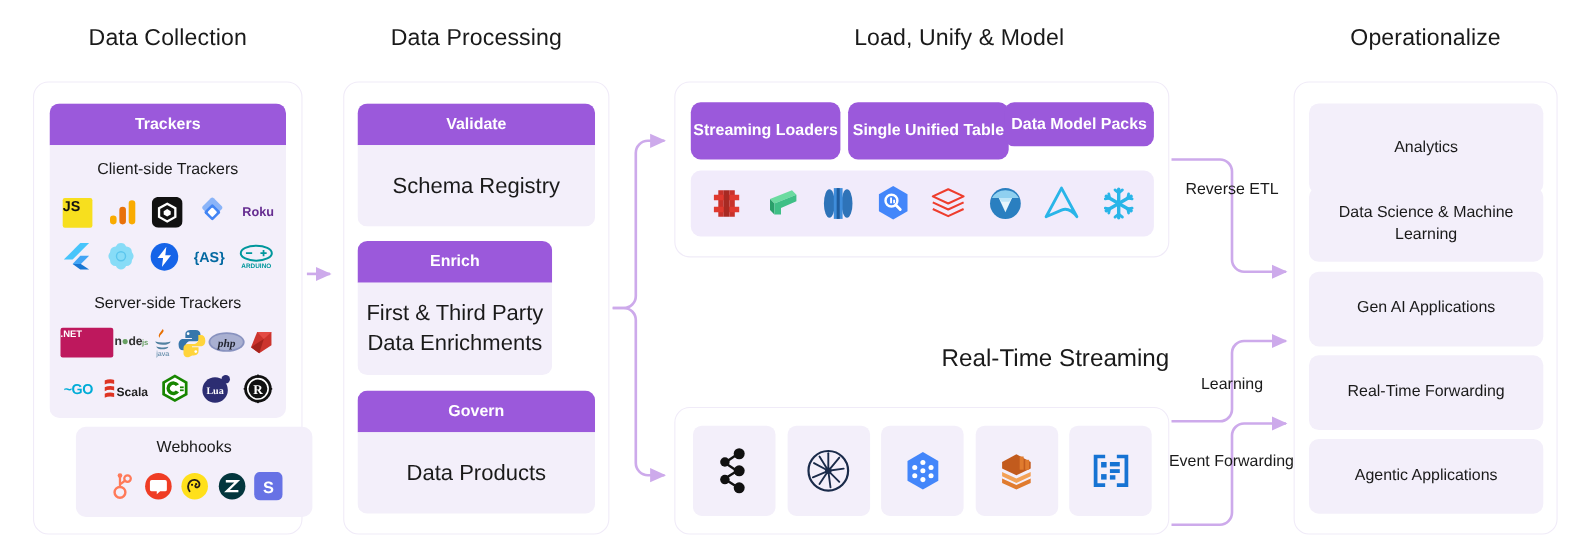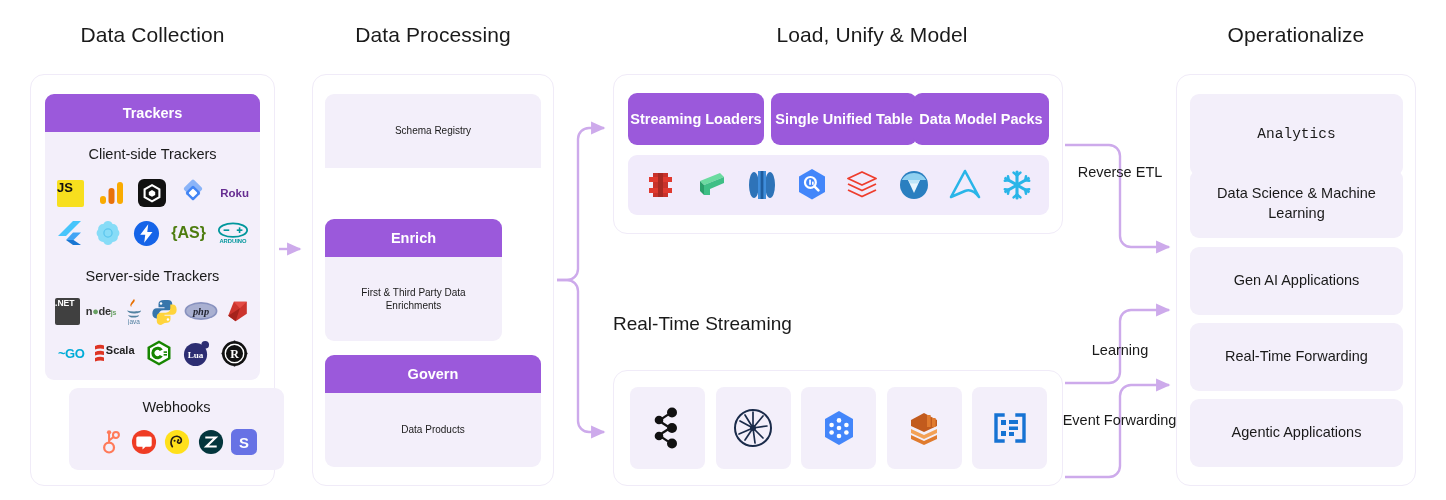--- a/index.html
+++ b/index.html
@@ -35,21 +35,21 @@
     color: #ffffff;
     font-weight: bold;
     font-size: 14.5px;
     text-align: center;
     display: flex; align-items: center; justify-content: center;
     height: 38px;
   }
   .hcard .hbody {
     background: #f3effa;
     color: #1a1a1a;
-    font-size: 10px;
+    font-size: 20px;
     text-align: center;
     display: flex; align-items: center; justify-content: center;
     padding: 4px 8px;
     line-height: 1.35;
   }
 
   
   .panel {
     position: absolute;
     background: #f3effa;
@@ -95,22 +95,22 @@
   .ico svg, .ico > div { display: block; }
 
   .tile {
     background: #f3effa;
     border-radius: 8px;
     display: flex; align-items: center; justify-content: center;
   }
 
   .section-title {
     position: absolute;
-    text-align: left;
-    font-size: 19px;
+    text-align: right;
+    font-size: 22px;
     color: #1a1a1a;
     white-space: nowrap;
   }
 
   .arrow-svg { position: absolute; left: 0; top: 0; pointer-events: none; }
 
   .edge-label {
     position: absolute;
     font-size: 14.5px;
     color: #1a1a1a;
@@ -188,38 +188,38 @@
         <circle cx="14" cy="14" r="4.1" fill="none" stroke="#5bc6ee" stroke-width="1.3"></circle>
       </svg>
     </span>
     <span class="ico">
       <svg width="27" height="27" viewBox="0 0 28 28">
         <circle cx="14" cy="14" r="13" fill="#1564e8"></circle>
         <path d="M15.8 4.5 L7.5 15.2 L12.7 15.2 L11.6 23.5 L20.2 12.4 L14.8 12.4 Z" fill="#fff"></path>
       </svg>
     </span>
     <span class="ico">
-      <div style="font-size:16px;font-weight:bold;color:#4d7c0f;font-family:'Liberation Sans',sans-serif;">{AS}</div>
+      <div style="font-size:13px;font-weight:bold;color:#0369a1;font-family:'Liberation Sans',sans-serif;">{AS}</div>
     </span>
     <span class="ico">
       <svg width="32" height="26" viewBox="0 0 34 26">
         <ellipse cx="17" cy="10" rx="15" ry="7.2" fill="none" stroke="#00979c" stroke-width="1.9"></ellipse>
         <line x1="7" y1="10" x2="13" y2="10" stroke="#00979c" stroke-width="1.7"></line>
         <line x1="21" y1="10" x2="27" y2="10" stroke="#00979c" stroke-width="1.7"></line>
         <line x1="24" y1="7" x2="24" y2="13" stroke="#00979c" stroke-width="1.7"></line>
         <text x="17" y="24" font-size="6.2" font-weight="bold" fill="#00979c" text-anchor="middle" font-family="'Liberation Sans',sans-serif">ARDUINO</text>
       </svg>
     </span>
   </div>
 
   <div class="sub-label" style="left:45px;top:268px;width:215px;">Server-side Trackers</div>
 
   <div class="icon-strip" style="left:55px;top:296px;width:196px;height:30px;">
     <span class="ico">
-      <div class="txt-badge" style="width:25px;height:27px;background:#404040;color:#fff;font-size:8.6px;border-radius:2px;">.NET</div>
+      <div class="txt-badge" style="width:48px;height:27px;background:#be185d;color:#fff;font-size:8.6px;border-radius:2px;">.NET</div>
     </span>
     <span class="ico">
       <div style="font-size:11px;font-weight:bold;color:#333;letter-spacing:-.3px;">n<span style="color:#68a063;">●</span>de<span style="font-size:7px;color:#68a063;">js</span></div>
     </span>
     <span class="ico">
       <svg width="24" height="28" viewBox="0 0 24 28">
         <path d="M12 2 c3 3 -4 5 -2.5 8 c-3 -2 0.5 -5 2.5 -8 Z" fill="#e76f00"></path>
         <path d="M5 13.5 c5 1.5 11 1 14 0 c0 2.2 -4 3 -7 3 c-3.5 0 -6 -1 -7 -3Z" fill="#5382a1"></path>
         <path d="M6 18 c5 1.2 8 1 11 0.2 c0 1.6 -3 2.4 -5.5 2.4 c-2.8 0 -4.8 -0.9 -5.5 -2.6Z" fill="#5382a1"></path>
         <text x="12" y="27" font-size="6.5" fill="#5382a1" text-anchor="middle" font-family="'Liberation Sans',sans-serif">java</text>
@@ -247,21 +247,21 @@
         <path d="M4 19 L16.5 11 L12 25 Z" fill="#a5231c"></path>
       </svg>
     </span>
   </div>
 
   <div class="icon-strip" style="left:58px;top:338px;width:190px;height:30px;">
     <span class="ico">
       <div style="font-size:13px;font-weight:bold;color:#00acd7;letter-spacing:-.5px;">~GO</div>
     </span>
     <span class="ico">
-      <div style="display:flex;align-items:flex-start;gap:2px;">
+      <div style="display:flex;align-items:flex-end;gap:2px;">
         <svg width="9" height="19" viewBox="0 0 9 19">
           <path d="M0 2 q4.5 -2 9 -0.6 v3.6 q-4.5 -1.4 -9 0.6Z" fill="#de3423"></path>
           <path d="M0 8 q4.5 -2 9 -0.6 v3.6 q-4.5 -1.4 -9 0.6Z" fill="#de3423"></path>
           <path d="M0 14 q4.5 -2 9 -0.6 v3.6 q-4.5 -1.4 -9 0.6Z" fill="#de3423"></path>
         </svg>
         <span style="font-size:11px;font-weight:bold;color:#222;">Scala</span>
       </div>
     </span>
     <span class="ico">
       <svg width="28" height="28" viewBox="0 0 28 28">
@@ -331,38 +331,39 @@
           <rect width="28" height="28" rx="6" fill="#6772e5"></rect>
           <text x="14" y="20.5" font-size="16" font-weight="bold" fill="#fff" text-anchor="middle" font-family="'Liberation Sans',sans-serif">S</text>
         </svg>
       </span>
     </div>
   </div>
 
   <div class="outer-card" style="left:312px;top:74px;width:242px;height:412px;"></div>
 
   <div class="hcard" style="left:325px;top:94px;width:216px;height:112px;">
+    <div class="hhead">Validate</div>
     <div class="hbody" style="height:74px;">Schema Registry</div>
   </div>
 
   <div class="hcard" style="left:325px;top:219px;width:177px;height:122px;">
     <div class="hhead">Enrich</div>
     <div class="hbody" style="height:84px;">First &amp; Third Party Data Enrichments</div>
   </div>
 
   <div class="hcard" style="left:325px;top:355px;width:216px;height:112px;">
     <div class="hhead">Govern</div>
     <div class="hbody" style="height:74px;">Data Products</div>
   </div>
 
   <div class="outer-card" style="left:613px;top:74px;width:450px;height:160px;"></div>
 
   <div class="pill" style="left:628px;top:93px;width:136px;height:52px;">Streaming Loaders</div>
   <div class="pill" style="left:771px;top:93px;width:146px;height:52px;">Single Unified Table</div>
-  <div class="pill" style="left:913px;top:93px;width:136px;height:52px;">Data Model Packs</div>
+  <div class="pill" style="left:913px;top:93px;width:136px;height:40px;">Data Model Packs</div>
 
   <div class="icon-strip bg" style="left:628px;top:155px;width:421px;height:60px;">
     <span class="ico">
       <svg width="36" height="36" viewBox="0 0 36 36">
         <path d="M11 6 h5 v24 h-5 Z" fill="#c8322b"></path>
         <path d="M21 6 h5 v24 h-5 Z" fill="#c8322b"></path>
         <path d="M7 10 h23 v5 H7Z" fill="#e0392f"></path>
         <path d="M7 21 h23 v5 H7Z" fill="#e0392f"></path>
         <path d="M16 6 h5 v24 h-5Z" fill="#a82a23"></path>
       </svg>
@@ -523,21 +524,21 @@
             <rect x="21" y="20.5" width="9" height="3.5"></rect>
             <rect x="21" y="26" width="5" height="4"></rect>
           </g>
         </svg>
       </span>
     </span>
   </div>
 
   <div class="outer-card" style="left:1176px;top:74px;width:240px;height:412px;"></div>
 
-  <div class="panel" style="left:1190px;top:94px;width:213px;height:82px;font-family:Liberation Mono, monospace;">Analytics</div>
+  <div class="panel" style="left:1190px;top:94px;width:213px;height:82px;">Analytics</div>
   <div class="panel" style="left:1190px;top:170px;width:213px;height:68px;">Data Science &amp; Machine Learning</div>
   <div class="panel" style="left:1190px;top:247px;width:213px;height:68px;">Gen AI Applications</div>
   <div class="panel" style="left:1190px;top:323px;width:213px;height:68px;">Real-Time Forwarding</div>
   <div class="panel" style="left:1190px;top:399px;width:213px;height:68px;">Agentic Applications</div>
 
   <svg class="arrow-svg" width="1446" height="500">
     <defs>
       <marker id="ah" markerWidth="7" markerHeight="7" refX="5.4" refY="3.1" orient="auto" markerUnits="strokeWidth">
         <path d="M0,0.4 L6,3.1 L0,5.8 Z" fill="#cdaaeb"></path>
       </marker>

